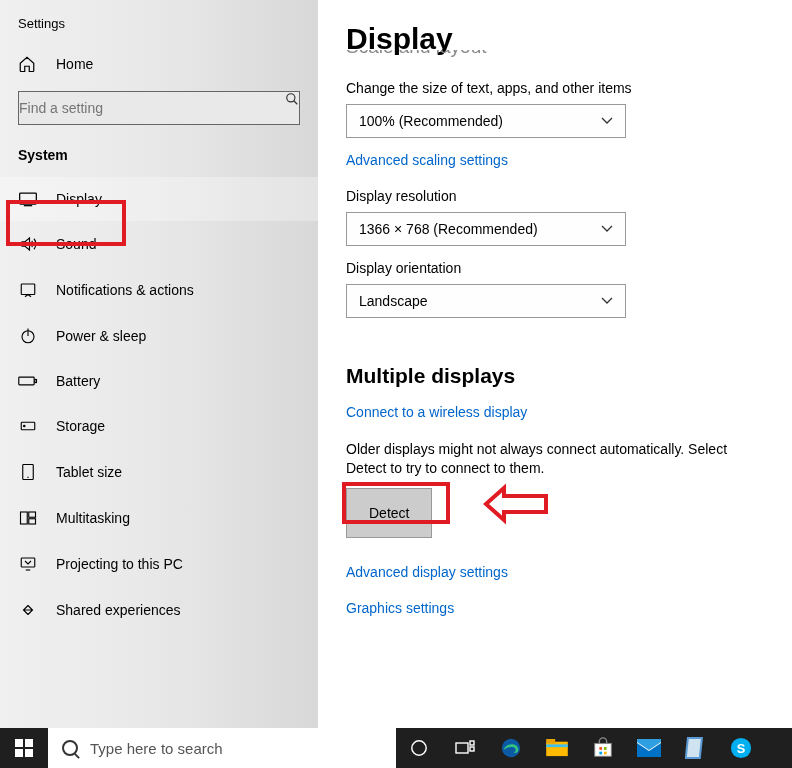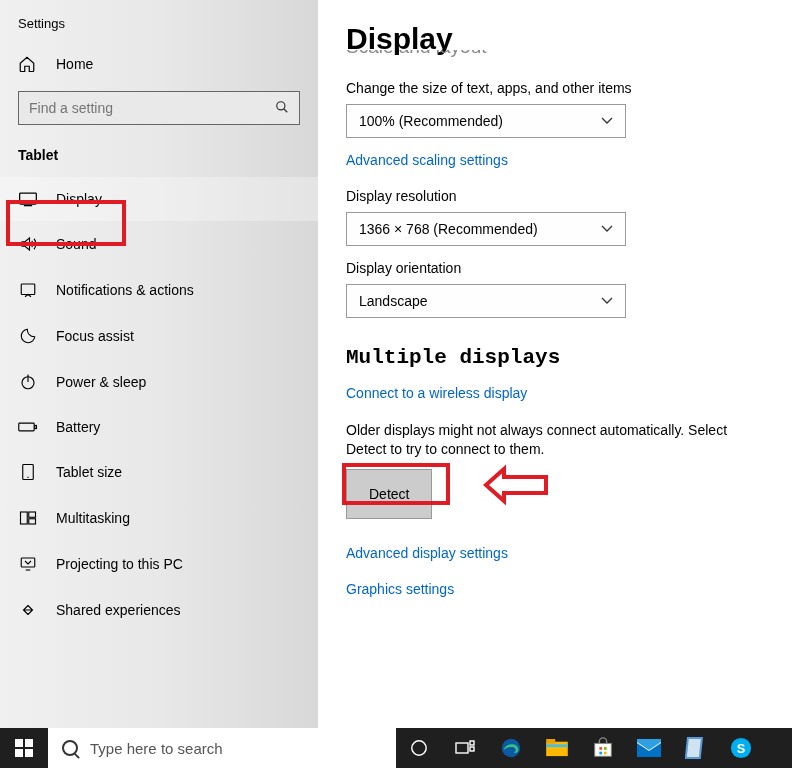--- a/index.html
+++ b/index.html
@@ -3,37 +3,37 @@
 <meta charset="utf-8">
 <style>
 * { margin: 0; padding: 0; box-sizing: border-box; font-family: 'Segoe UI', Tahoma, sans-serif; }
 body { width: 792px; height: 768px; overflow: hidden; background: #fff; position: relative; }
 .app { display: flex; height: 753px; border-radius: 11px; }
 .sidebar { width: 318px; background: linear-gradient(to right, #f0f0f0 0%, #e8e8e8 50%, #d8d8d8 100%); padding: 12px 0 0 0; overflow-y: auto; }
 .title { font-size: 13px; padding: 4px 18px 14px; color: #000; }
 .home-row { display: flex; align-items: center; padding: 10px 18px; cursor: pointer; }
 .home-row .icon { width: 20px; margin-right: 18px; }
 .home-row .label { font-size: 14px; }
-.search-box { margin: 8px 18px 18px; border: 1px solid #666; background: #e9e9e9; height: 34px; display: flex; align-items: center; padding: 0 10px; }
+.search-box { margin: 8px 18px 18px; border: 1px solid #666; background: #e9e9e9; height: 34px; display: flex; padding: 0 0; }
 .search-box input { flex: 1; border: none; background: transparent; font-size: 14px; outline: none; color: #555; }
 .search-box .sicon { font-size: 14px; color: #333; }
 .category { font-weight: 600; font-size: 14px; padding: 4px 18px 14px; }
 .nav-item { display: flex; align-items: center; padding: 14px 18px; cursor: pointer; font-size: 14px; }
 .nav-item .icon { width: 20px; margin-right: 18px; display: flex; align-items: center; justify-content: center; }
 .nav-item.selected { background: rgba(255,255,255,0.3); }
 .highlight-display { border: 4px solid #e01b24; position: absolute; left: 6px; top: 200px; width: 120px; height: 46px; pointer-events: none; z-index: 5; }
 .content { flex: 1; padding: 22px 28px 10px 28px; overflow-y: auto; }
 h1 { font-size: 30px; font-weight: 600; margin-bottom: 2px; }
 .cutoff { font-size: 19px; color: #888; margin-top: -8px; margin-bottom: 18px; overflow: hidden; height: 12px; position: relative; }
 .cutoff span { position: absolute; top: -14px; }
 .field-label { font-size: 14px; margin-bottom: 8px; }
 .dropdown { border: 1px solid #999; height: 34px; width: 280px; display: flex; align-items: center; justify-content: space-between; padding: 0 12px; font-size: 14px; margin-bottom: 14px; background: #fefefe; cursor: pointer; }
 .dropdown .chev { font-size: 10px; color: #333; }
 .link { color: #0066cc; font-size: 14px; margin-bottom: 20px; display: block; cursor: pointer; }
-h2 { font-size: 21px; font-weight: 600; margin-top: 28px; margin-bottom: 16px; font-family: Liberation Mono, monospace; }
+h2 { font-size: 21px; font-weight: 600; margin-top: 46px; margin-bottom: 16px; }
 .desc { font-size: 14px; margin-bottom: 10px; line-height: 1.35; }
 .detect-wrap { position: relative; margin-bottom: 26px; }
 .detect-btn { background: #ccc; border: 1px solid #999; padding: 16px 22px; font-size: 14px; cursor: pointer; }
 .detect-highlight { position: absolute; border: 4px solid #e01b24; left: -4px; top: -6px; width: 108px; height: 42px; pointer-events: none; }
 .arrow { position: absolute; left: 130px; top: -6px; }
 .arrow svg { width: 80px; height: 44px; }
 .taskbar { position: absolute; bottom: 0; left: 0; right: 0; height: 40px; background: #1f1f1f; display: flex; align-items: center; margin-top: 48px; }
 .start { width: 48px; height: 40px; display: flex; align-items: center; justify-content: center; cursor: pointer; }
 .start svg { width: 18px; height: 18px; }
 .tb-search { flex: 0 0 348px; height: 40px; background: #fff; display: flex; align-items: center; padding: 0 14px; cursor: text; }
@@ -60,21 +60,21 @@
     </div>
     <div class="search-box">
       <input placeholder="Find a setting" style="">
       <span class="sicon">
         <svg width="14" height="14" viewBox="0 0 24 24" fill="none" stroke="#333" stroke-width="2">
             <circle cx="10" cy="10" r="7"></circle>
             <line x1="21" y1="21" x2="15" y2="15"></line>
           </svg>
       </span>
     </div>
-    <div class="category">Tablet</div>
+    <div class="category">System</div>
 
     <div class="nav-item selected">
       <span class="icon">
         <svg width="20" height="16" viewBox="0 0 24 18" fill="none" stroke="#000" stroke-width="1.5">
             <rect x="2" y="2" width="20" height="13" rx="1"></rect>
             <line x1="7" y1="17" x2="17" y2="17"></line>
           </svg>
       </span>
       <span>Display</span>
     </div>
@@ -93,42 +93,43 @@
         <svg width="18" height="18" viewBox="0 0 24 24" fill="none" stroke="#000" stroke-width="1.5">
             <rect x="3" y="4" width="18" height="14" rx="1"></rect>
             <path d="M8 21l4-3 4 3"></path>
           </svg>
       </span>
       <span>Notifications &amp; actions</span>
     </div>
     <div class="nav-item">
       <span class="icon">
         <svg width="18" height="18" viewBox="0 0 24 24" fill="none" stroke="#000" stroke-width="1.5">
-            <path d="M21 13A9 9 0 1 1 11 3c0 5 3 10 10 10z"></path>
-          </svg>
-      </span>
-      <span>Focus assist</span>
-    </div>
-    <div class="nav-item">
-      <span class="icon">
-        <svg width="18" height="18" viewBox="0 0 24 24" fill="none" stroke="#000" stroke-width="1.5">
             <circle cx="12" cy="13" r="8"></circle>
             <line x1="12" y1="2" x2="12" y2="12"></line>
           </svg>
       </span>
       <span>Power &amp; sleep</span>
     </div>
     <div class="nav-item">
       <span class="icon">
         <svg width="20" height="14" viewBox="0 0 26 14" fill="none" stroke="#000" stroke-width="1.5">
             <rect x="1" y="2" width="20" height="10" rx="1"></rect>
             <rect x="22" y="5" width="2" height="4"></rect>
           </svg>
       </span>
       <span>Battery</span>
+    </div>
+    <div class="nav-item">
+      <span class="icon">
+        <svg width="18" height="18" viewBox="0 0 24 24" fill="none" stroke="#000" stroke-width="1.5">
+            <rect x="3" y="7" width="18" height="10" rx="1"></rect>
+            <circle cx="7" cy="12" r="1" fill="#000"></circle>
+          </svg>
+      </span>
+      <span>Storage</span>
     </div>
     <div class="nav-item">
       <span class="icon">
         <svg width="18" height="18" viewBox="0 0 24 24" fill="none" stroke="#000" stroke-width="1.5">
             <rect x="5" y="2" width="14" height="20" rx="1"></rect>
             <line x1="11" y1="19" x2="13" y2="19"></line>
           </svg>
       </span>
       <span>Tablet size</span>
     </div>

